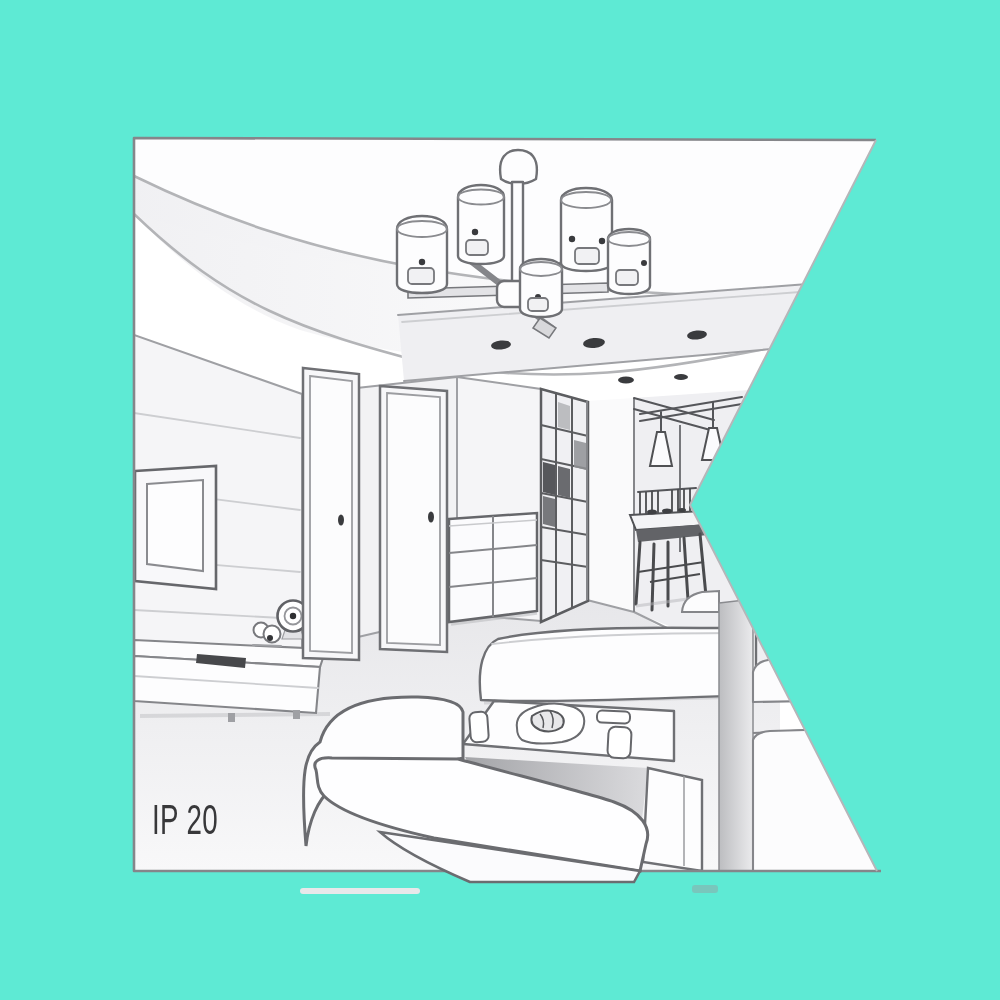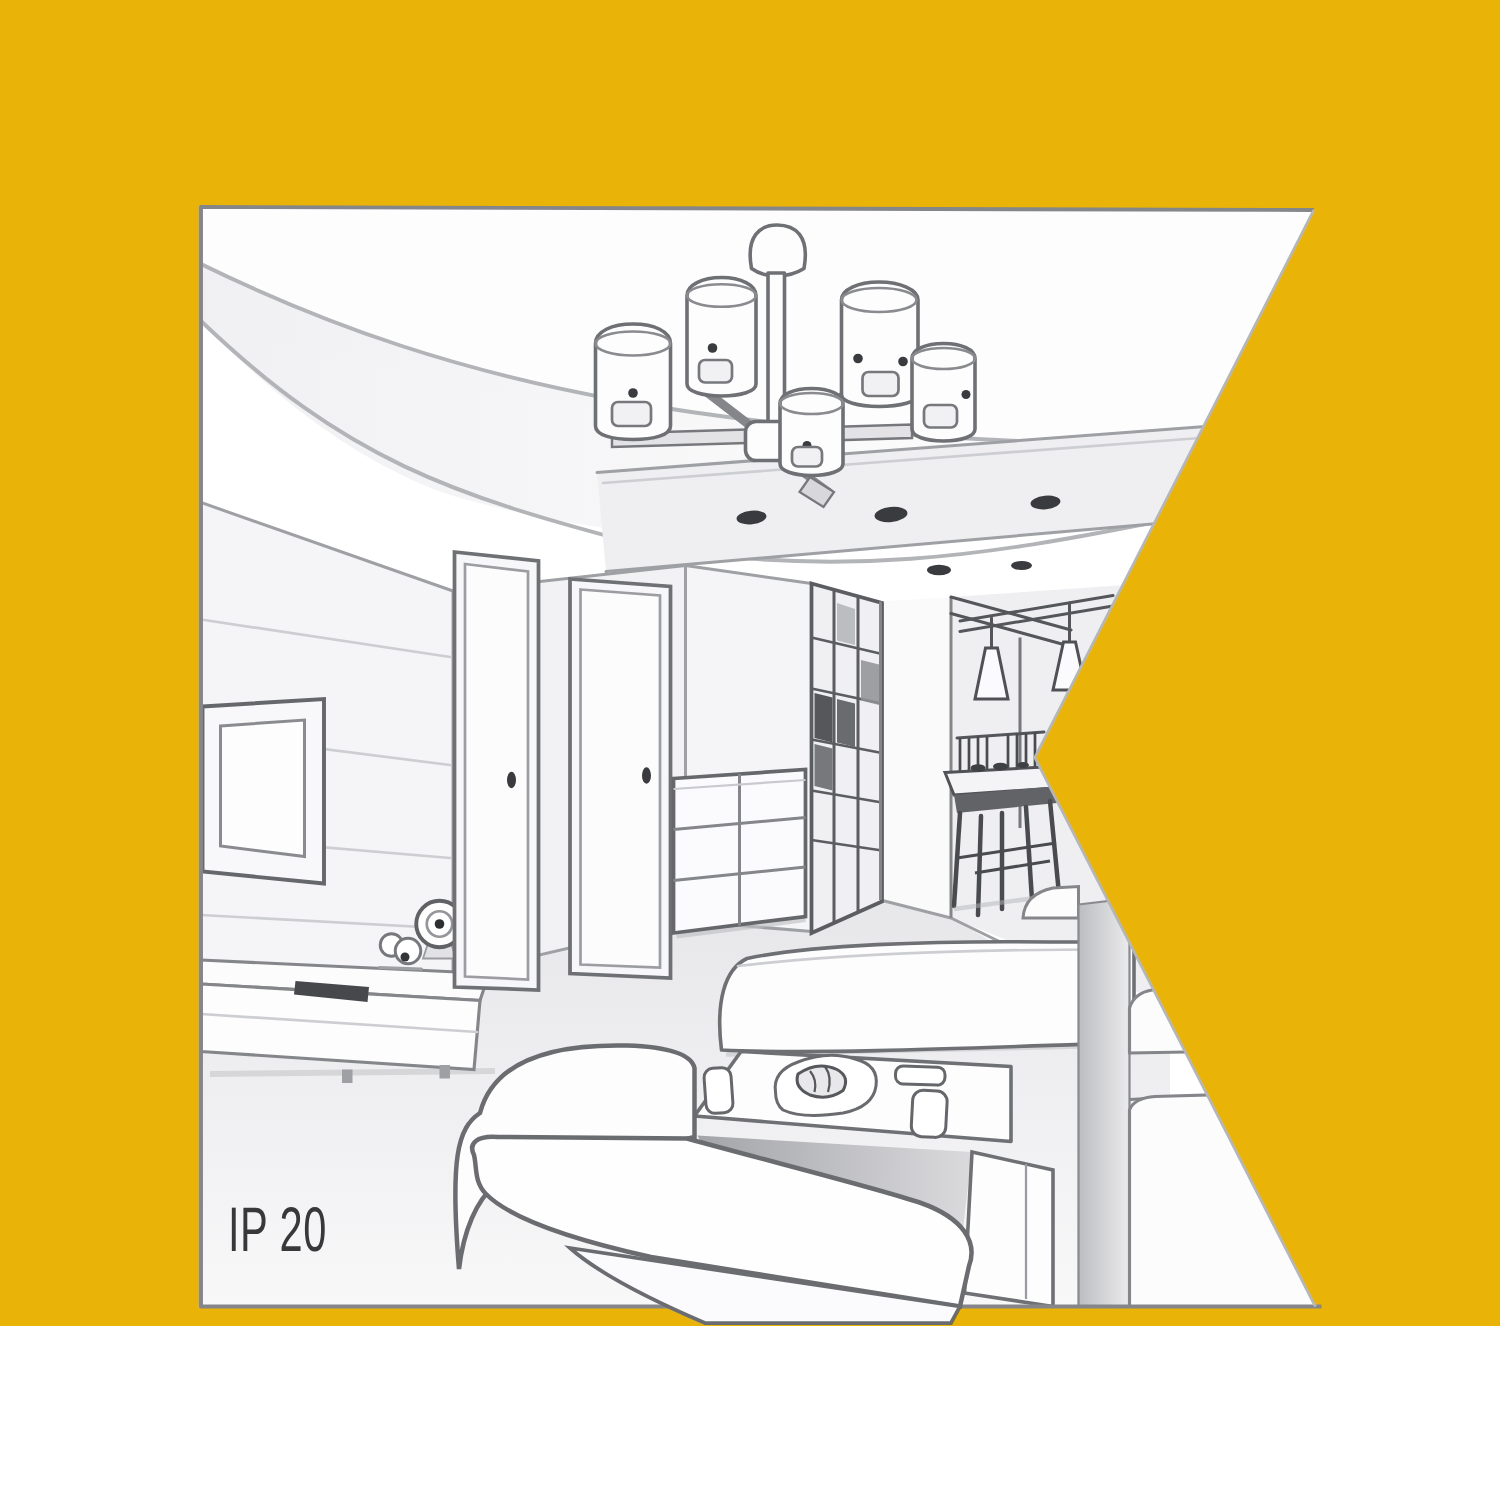--- a/index.html
+++ b/index.html
@@ -1,17 +1,17 @@
 <!DOCTYPE html>
 <html><head>
 <meta charset="utf-8">
 <style>
   html,body{margin:0;padding:0;background:#ffffff;}
   .canvas{
-    position:relative;width:1000px;height:884px;background:#eab308;
+    position:relative;width:1000px;height:1000px;background:#5eead4;
     font-family:"Liberation Sans",sans-serif;overflow:hidden;
   }
   svg{position:absolute;left:0;top:0;}
   .ln-th   {fill:none;stroke:#55565a;stroke-width:2;stroke-linecap:round;stroke-linejoin:round;}
   .ln-soft {fill:none;stroke:#9fa0a4;stroke-width:2;stroke-linecap:round;stroke-linejoin:round;}
   .ln-faint{fill:none;stroke:#cdced1;stroke-width:1.8;stroke-linecap:round;}
   .ln-curve{fill:none;stroke:#b3b4b7;stroke-width:2.6;stroke-linecap:round;}
   .wfill   {fill:#fdfdfe;stroke:#6f7074;stroke-width:2.4;stroke-linejoin:round;}
   .wfill-s {fill:#fcfcfd;stroke:#85868a;stroke-width:2.1;stroke-linejoin:round;}
   .dark    {fill:#3a3b3e;stroke:none;}

